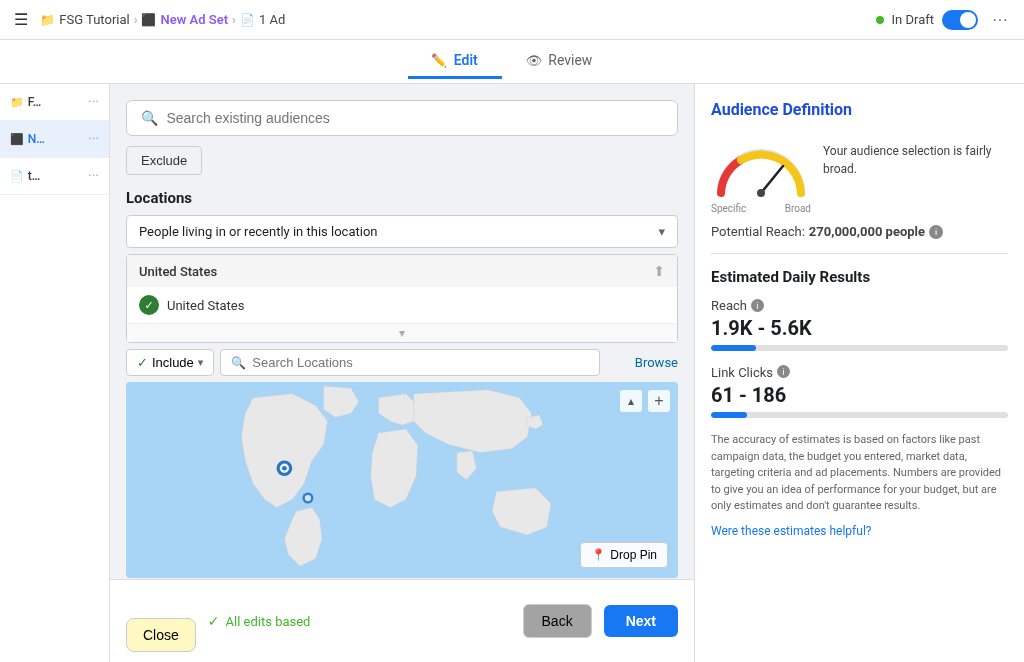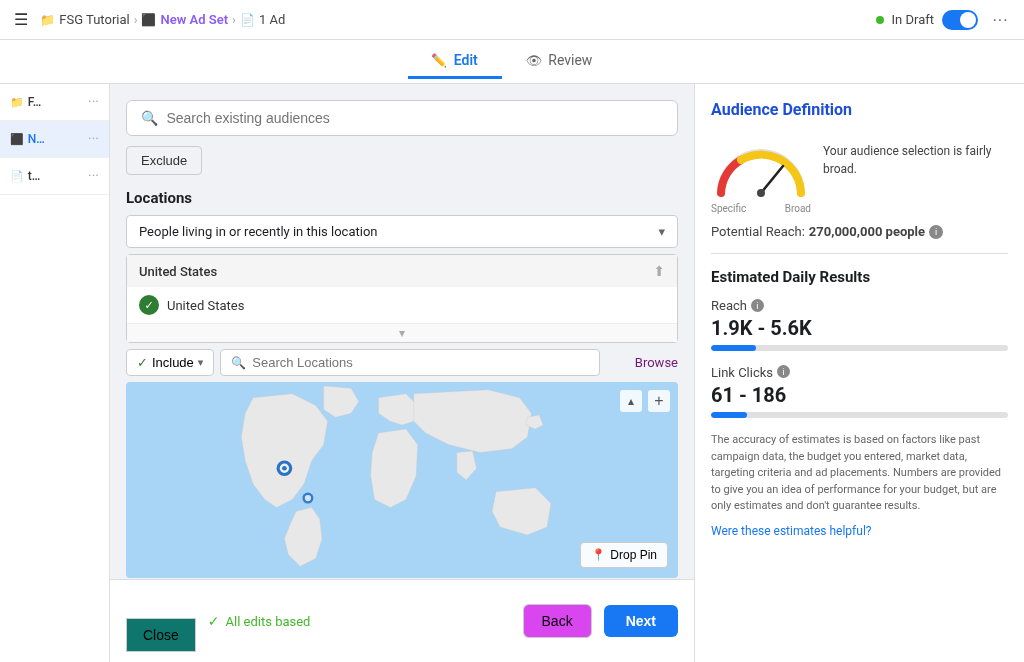--- a/index.html
+++ b/index.html
@@ -109,21 +109,21 @@
         <div style="display:flex;align-items:center;gap:6px;margin-bottom:6px;">
           <button style="display:flex;align-items:center;gap:4px;background:#fff;border:1px solid #ccc;border-radius:4px;padding:5px 10px;cursor:pointer;font-size:13px;">
             <span style="color:#2e7d32;font-size:13px;">✓</span>
             <span>Include</span>
             <span style="color:#666;font-size:11px;">▾</span>
           </button>
           <div style="display:flex;align-items:center;gap:6px;flex:1;background:#fff;border:1px solid #ccc;border-radius:4px;padding:5px 10px;">
             <span style="color:#888;font-size:12px;">🔍</span>
             <input type="text" style="border: none; outline: none; font-size: 13px; color: rgb(136, 136, 136); flex: 1 1 0%; background: transparent;" placeholder="Search Locations">
           </div>
-          <span style="font-size:13px;color:#701a75;cursor:pointer;white-space:nowrap;padding-left:29px;">Browse</span>
+          <span style="font-size:13px;color:#0369a1;cursor:pointer;white-space:nowrap;padding-left:29px;">Browse</span>
         </div>
 
         <div style="border-radius:4px;overflow:hidden;height:196px;background:#a8d4f5;position:relative;margin-bottom:8px;">
 
           <svg viewBox="0 0 500 250" style="width:100%;height:100%;display:block;">
             <rect width="500" height="250" fill="#a8d4f5"></rect>
 
             <path d="M60,20 L110,15 L140,30 L155,50 L150,80 L135,100 L125,130 L110,150 L90,160 L75,150 L60,130 L50,100 L45,70 L50,40 Z" fill="#e8e8e8" stroke="#ccc" stroke-width="0.5"></path>
 
             <path d="M150,5 L185,8 L195,25 L185,40 L165,45 L150,35 Z" fill="#e8e8e8" stroke="#ccc" stroke-width="0.5"></path>
@@ -158,26 +158,26 @@
             <span>📍</span>
             <span>Drop Pin</span>
           </button>
         </div>
 
         <a style="font-size:13px;color:#1877f2;cursor:pointer;text-decoration:none;display:block;margin-bottom:4px;">Add Locations in Edit</a>
       </div>
     </div>
 
     <div style="display:flex;align-items:center;padding:10px 16px;background:#fff;border-top:1px solid #ddd;gap:12px;">
-      <button style="background:#0f766e;border:1px solid #ccc;border-radius:0;padding:8px 16px;font-size:14px;cursor:pointer;margin-top:28px;">Close</button>
+      <button style="background:#fef9c3;border:1px solid #ccc;border-radius:8px;padding:8px 16px;font-size:14px;cursor:pointer;margin-top:28px;">Close</button>
       <div style="display:flex;align-items:center;gap:6px;">
         <span style="color:#42b72a;font-size:14px;">✓</span>
         <span style="font-size:13px;color:#42b72a;">All edits based</span>
       </div>
-      <button style="margin-left:auto;background:#d946ef;border:1px solid #ccc;border-radius:6px;padding:8px 18px;font-size:14px;cursor:pointer;">Back</button>
+      <button style="margin-left:auto;background:#a3a3a3;border:1px solid #ccc;border-radius:6px;padding:8px 18px;font-size:14px;cursor:pointer;">Back</button>
       <button style="background:#1877f2;color:white;border:none;border-radius:6px;padding:8px 22px;font-size:14px;cursor:pointer;font-weight:600;">Next</button>
     </div>
   </div>
 
   <div style="width:330px;background:#fff;border-left:1px solid #ddd;overflow-y:auto;padding:16px;">
 
     <div>
       <div style="font-size:16px;font-weight:700;color:#1d4ed8;margin-bottom:19px;">Audience Definition</div>
 
       <div style="display:flex;align-items:flex-start;gap:12px;margin-bottom:10px;">

